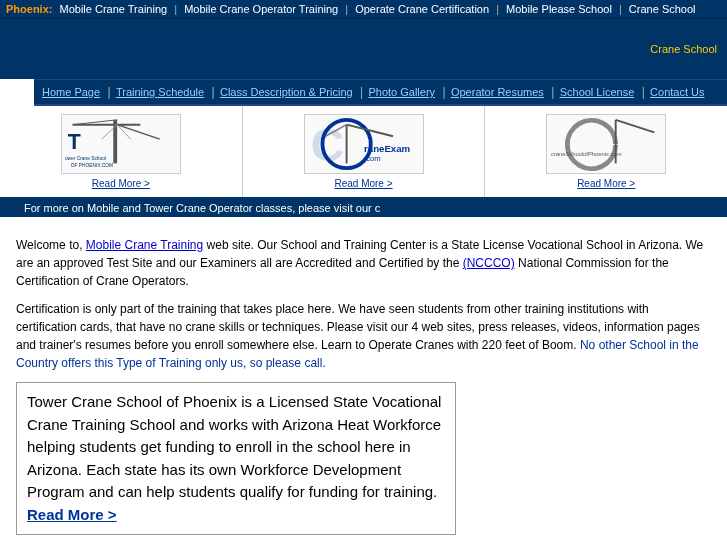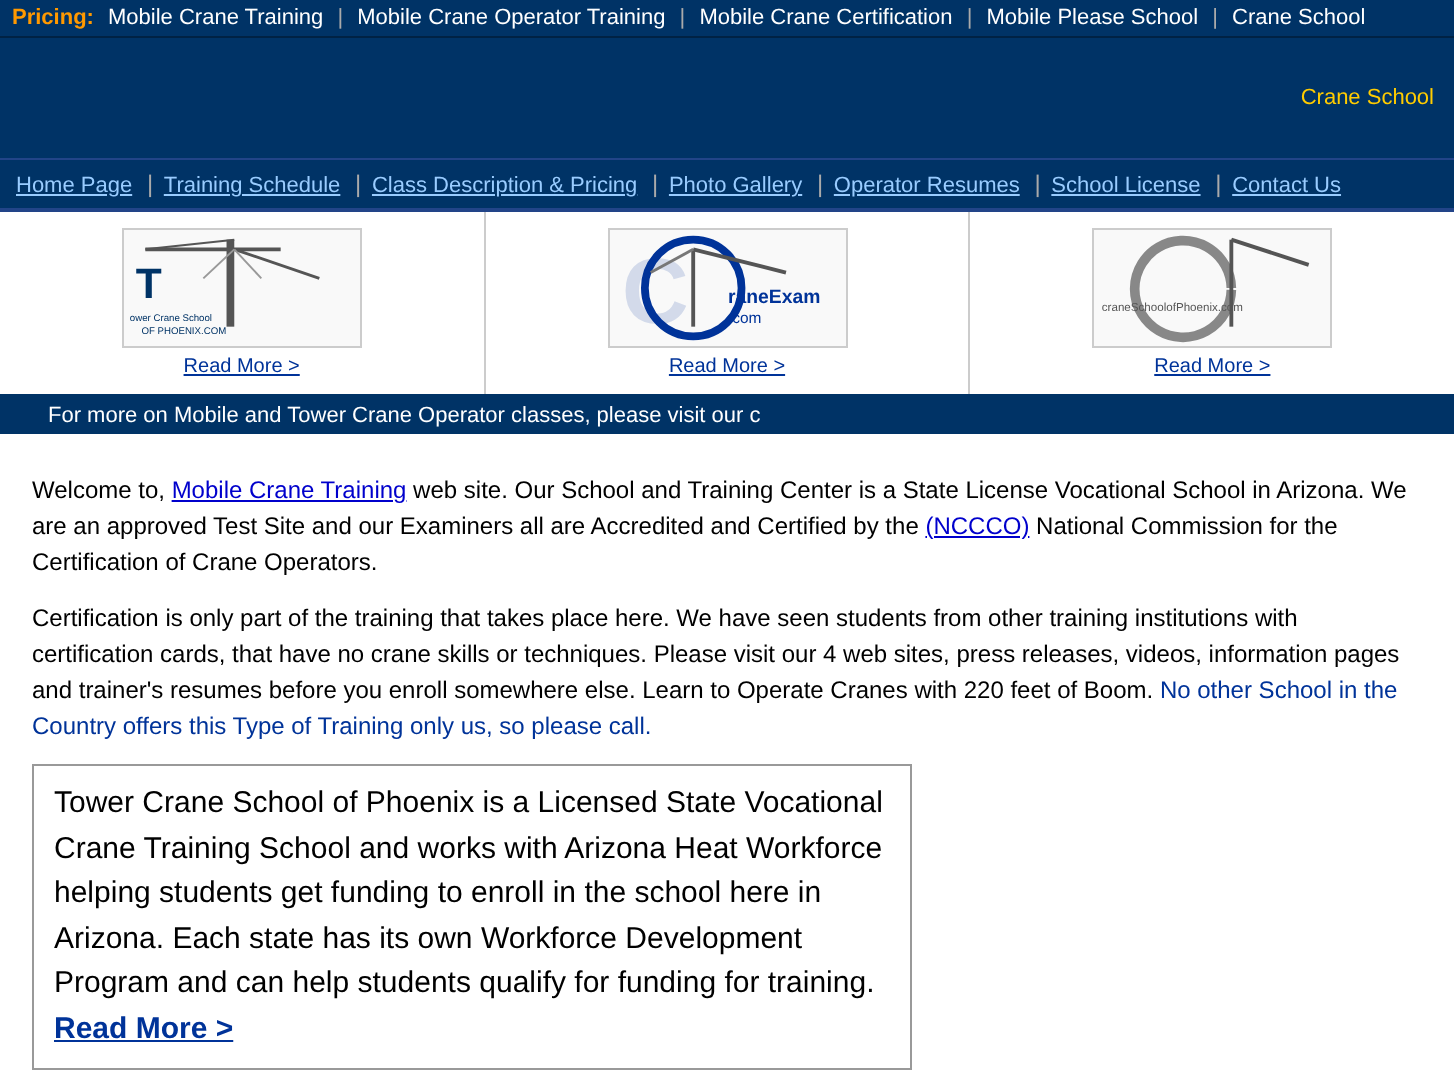--- a/index.html
+++ b/index.html
@@ -39,20 +39,21 @@
       font-size: 11px;
       text-decoration: none;
     }
 
     
     #nav-bar {
       background: #003366;
       padding: 5px 8px;
       border-top: 1px solid #224488;
       border-bottom: 2px solid #224488;
+      margin-left: 34px;
     }
     #nav-bar a {
       color: #99ccff;
       text-decoration: underline;
       font-size: 11px;
       margin-right: 2px;
     }
     #nav-bar .sep { color: #aaa; margin: 0 2px; }
 
     
@@ -135,26 +136,26 @@
       border-top: 2px solid #003366;
       margin-top: 10px;
       height: 4px;
       background: #fff;
     }
   </style>
 </head>
 <body>
 
 <div id="services-bar">
-  <span class="label">Pricing:</span>
+  <span class="label">Phoenix:</span>
   <a>Mobile Crane Training</a>
   <span class="sep">|</span>
   <a>Mobile Crane Operator Training</a>
   <span class="sep">|</span>
-  <a>Mobile Crane Certification</a>
+  <a>Operate Crane Certification</a>
   <span class="sep">|</span>
   <a>Mobile Please School</a>
   <span class="sep">|</span>
   <a>Crane School</a>
 </div>
 
 <div id="header-banner">
   <a class="crane-school-link">Crane School</a>
 </div>
 

